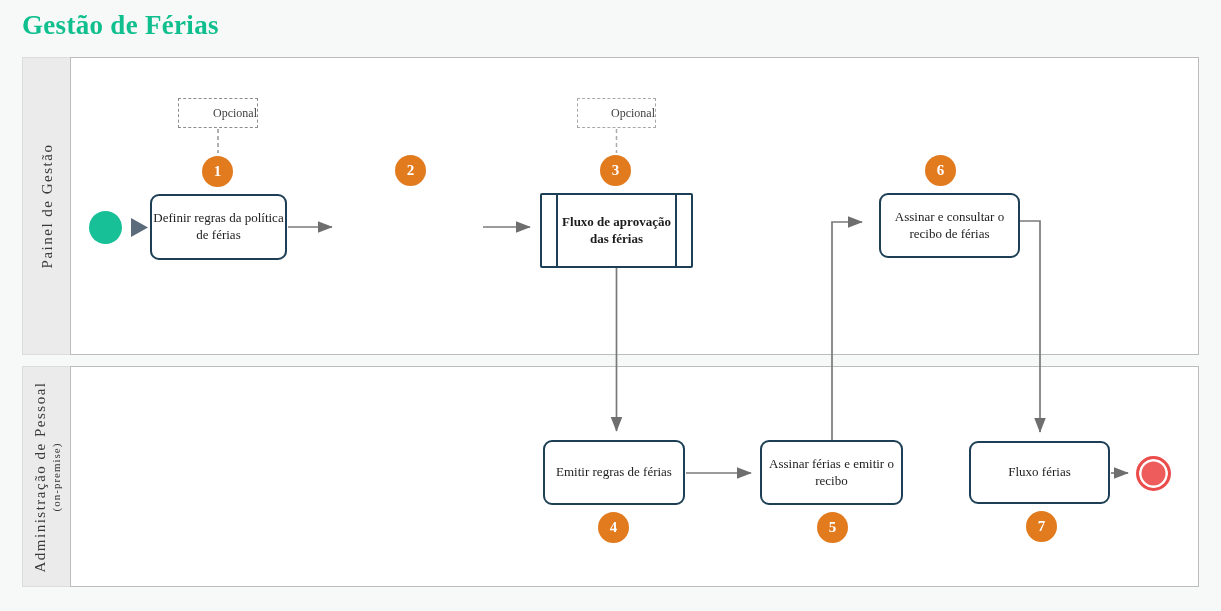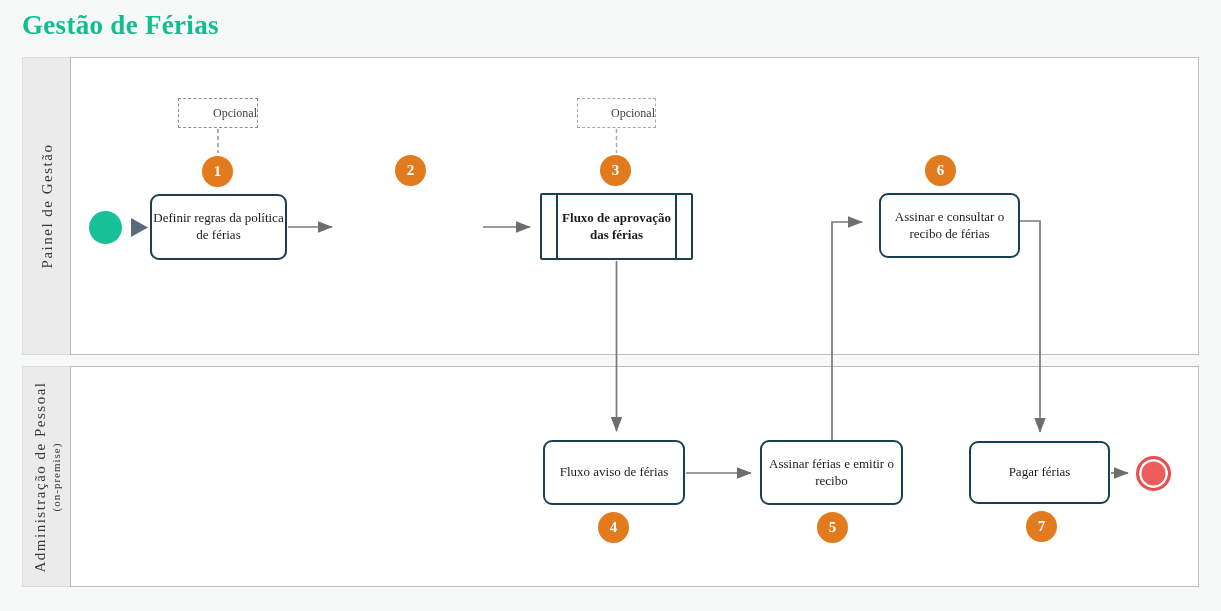--- a/index.html
+++ b/index.html
@@ -43,21 +43,21 @@
   .task {
     position:absolute; background:#fff;
     border:2px solid #1d3f55; border-radius:9px;
     display:flex; align-items:center; justify-content:center;
     text-align:center; font-size:13px; color:#1c1c1c;
     line-height:1.3; padding:2px 1px; z-index:3;
   }
   .task.subprocess { border-radius:2px; font-weight:bold; }
   #task1 { left:150px; top:194px; width:137px; height:66px; }
   #task2 { left:342px; top:193px; width:140px; height:65px; }
-  #task3 { left:540px; top:193px; width:153px; height:67px; padding:2px 20px; }
+  #task3 { left:540px; top:193px; width:153px; height:75px; padding:2px 20px; }
   #task6 { left:871px; top:193px; width:141px; height:65px;margin-left:8px; }
   #task4 { left:543px; top:440px; width:142px; height:65px; }
   #task5 { left:760px; top:440px; width:143px; height:65px; }
   #task7 { left:969px; top:441px; width:141px; height:63px; }
   .sub-marker {
     position:absolute; top:0; bottom:0; width:0;
     border-left:2px solid #1d3f55;
   }
   .sub-marker.left  { left:14px; }
   .sub-marker.right { right:14px; }
@@ -158,30 +158,30 @@
 
   <div class="task" id="task1">
     <span>Definir regras da política de férias</span>
   </div>
   <div class="task subprocess" id="task3">
     <div class="sub-marker left"></div>
     <span>Fluxo de aprovação das férias</span>
     <div class="sub-marker right"></div>
   </div>
   <div class="task" id="task4">
-    <span>Fluxo aviso de férias</span>
+    <span>Emitir regras de férias</span>
   </div>
   <div class="task" id="task5">
     <span>Assinar férias e emitir o recibo</span>
   </div>
   <div class="task" id="task6">
     <span>Assinar e consultar o recibo de férias</span>
   </div>
   <div class="task" id="task7">
-    <span>Pagar férias</span>
+    <span>Fluxo férias</span>
   </div>
 
   <div class="badge" id="badge1">
     <span>1</span>
   </div>
   <div class="badge" id="badge2">
     <span>2</span>
   </div>
   <div class="badge" id="badge3">
     <span>3</span>

